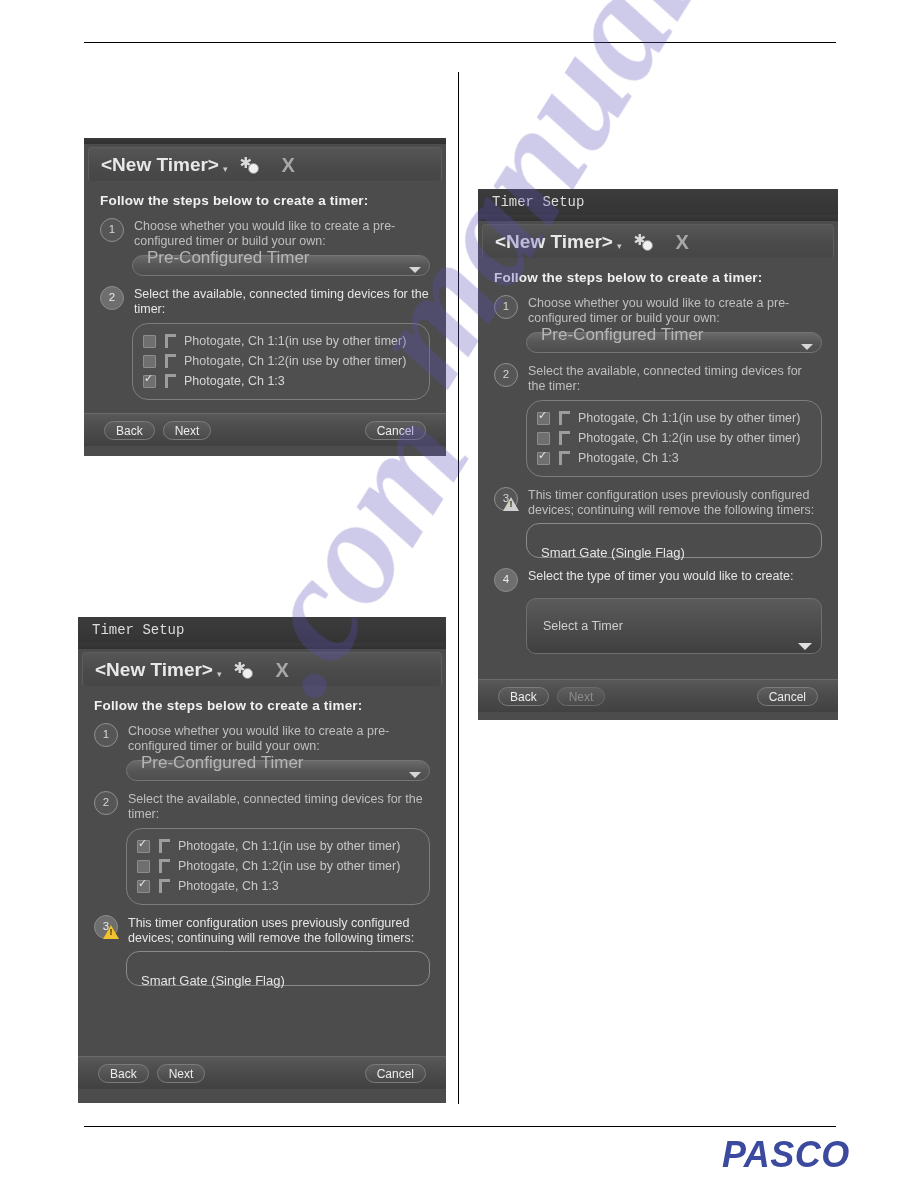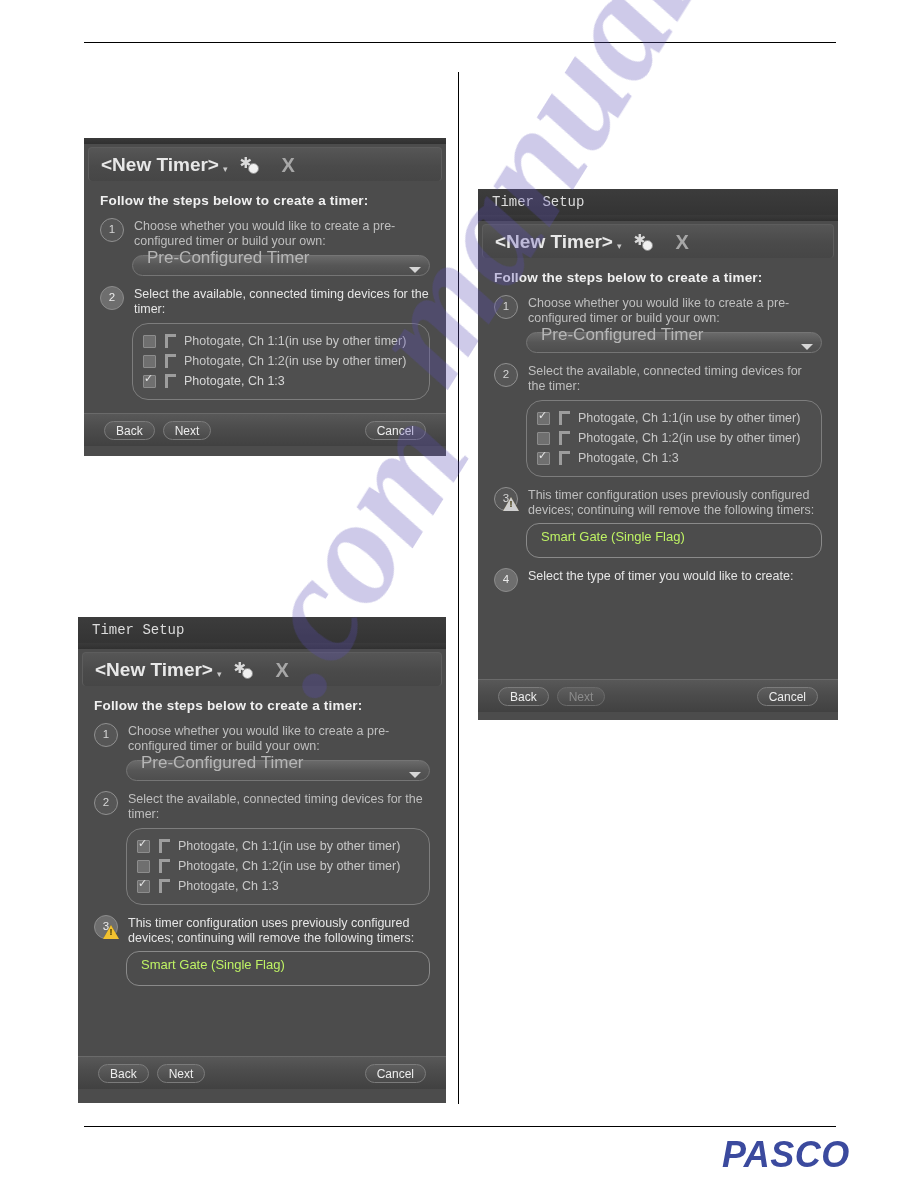--- a/index.html
+++ b/index.html
@@ -313,22 +313,22 @@
     background: #9d9d9d;
   }
 
   
   .rofield {
     margin: 5px 0 10px 32px;
     height: 35px;
     line-height: 26px;
     border: 1px solid #8a8a8a;
     border-radius: 13px;
-    padding: 0 14px;
-    color: #bef264;
+    padding: 16px 14px;
+    color: #e5e5e5;
     font-size: 13px;
     background: transparent;
     box-sizing: border-box;
   }
 
   
   .bigselect {
     margin: 6px 0 10px 32px;
     height: 56px;
     border-radius: 10px;
@@ -582,20 +582,24 @@
         <span class="warn-tri grey"></span>
       </div>
       <div class="step-text">This timer configuration uses previously configured devices; continuing will remove the following timers:</div>
     </div>
     <div class="rofield">Smart Gate (Single Flag)</div>
 
     <div class="step">
       <div class="step-badge filled">4</div>
       <div class="step-text bright">Select the type of timer you would like to create:</div>
     </div>
+    <div class="bigselect">
+      <span class="bs-label">Select a Timer</span>
+      <span class="caret"></span>
+    </div>
   </div>
 
   <div class="dlg-footer" style="position:absolute; left:0; bottom:8px; width:100%;">
     <div class="btn">Back</div>
     <div class="btn disabled">Next</div>
     <div class="btn right">Cancel</div>
   </div>
 </div>
 
 <div class="watermark">

